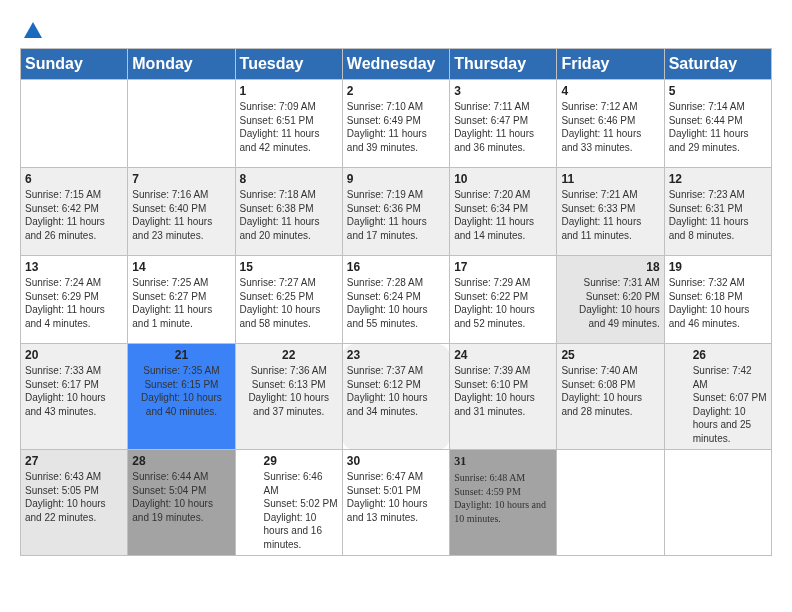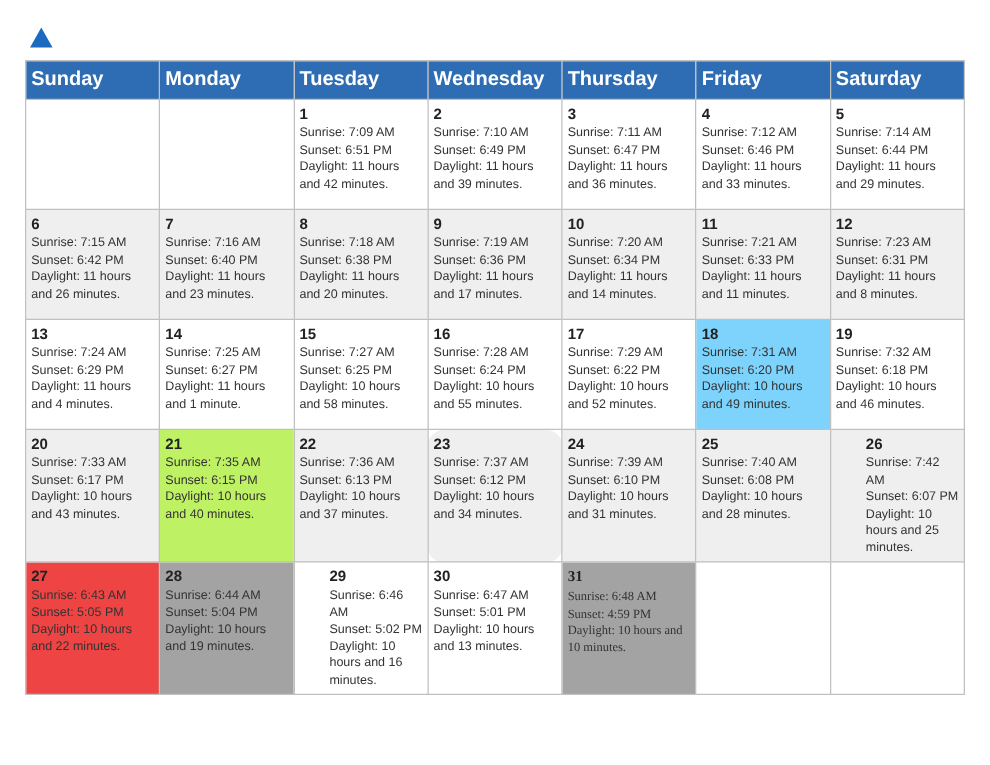--- a/index.html
+++ b/index.html
@@ -180,39 +180,39 @@
           <div class="day-info">Sunrise: 7:27 AM<br>Sunset: 6:25 PM<br>Daylight: 10 hours and 58 minutes.</div>
         </td>
         <td style="background: rgb(255, 255, 255);">
           <div class="day-number">16</div>
           <div class="day-info">Sunrise: 7:28 AM<br>Sunset: 6:24 PM<br>Daylight: 10 hours and 55 minutes.</div>
         </td>
         <td style="background: rgb(255, 255, 255);">
           <div class="day-number">17</div>
           <div class="day-info">Sunrise: 7:29 AM<br>Sunset: 6:22 PM<br>Daylight: 10 hours and 52 minutes.</div>
         </td>
-        <td style="background: #7dd3fc;">
+        <td style="background: #e5e5e5; text-align: right;">
           <div class="day-number">18</div>
           <div class="day-info">Sunrise: 7:31 AM<br>Sunset: 6:20 PM<br>Daylight: 10 hours and 49 minutes.</div>
         </td>
         <td style="background: rgb(255, 255, 255);">
           <div class="day-number">19</div>
           <div class="day-info">Sunrise: 7:32 AM<br>Sunset: 6:18 PM<br>Daylight: 10 hours and 46 minutes.</div>
         </td>
       </tr>
       <tr>
         <td style="background: rgb(239, 239, 239);">
           <div class="day-number">20</div>
           <div class="day-info">Sunrise: 7:33 AM<br>Sunset: 6:17 PM<br>Daylight: 10 hours and 43 minutes.</div>
         </td>
-        <td style="background: #bef264;">
+        <td style="background: #3b82f6; text-align: center;">
           <div class="day-number">21</div>
           <div class="day-info">Sunrise: 7:35 AM<br>Sunset: 6:15 PM<br>Daylight: 10 hours and 40 minutes.</div>
         </td>
-        <td style="background: rgb(239, 239, 239);">
+        <td style="background: rgb(239, 239, 239); text-align: center;">
           <div class="day-number">22</div>
           <div class="day-info">Sunrise: 7:36 AM<br>Sunset: 6:13 PM<br>Daylight: 10 hours and 37 minutes.</div>
         </td>
         <td style="background: rgb(239, 239, 239); border-radius: 13px;">
           <div class="day-number">23</div>
           <div class="day-info">Sunrise: 7:37 AM<br>Sunset: 6:12 PM<br>Daylight: 10 hours and 34 minutes.</div>
         </td>
         <td style="background: rgb(239, 239, 239); margin-top: 12px;">
           <div class="day-number">24</div>
           <div class="day-info">Sunrise: 7:39 AM<br>Sunset: 6:10 PM<br>Daylight: 10 hours and 31 minutes.</div>
@@ -220,21 +220,21 @@
         <td style="background: rgb(239, 239, 239);">
           <div class="day-number">25</div>
           <div class="day-info">Sunrise: 7:40 AM<br>Sunset: 6:08 PM<br>Daylight: 10 hours and 28 minutes.</div>
         </td>
         <td style="background: rgb(239, 239, 239); padding-left: 28px;">
           <div class="day-number">26</div>
           <div class="day-info">Sunrise: 7:42 AM<br>Sunset: 6:07 PM<br>Daylight: 10 hours and 25 minutes.</div>
         </td>
       </tr>
       <tr>
-        <td style="background: #ef4444;">
+        <td style="background: #e5e5e5;">
           <div class="day-number">27</div>
           <div class="day-info">Sunrise: 6:43 AM<br>Sunset: 5:05 PM<br>Daylight: 10 hours and 22 minutes.</div>
         </td>
         <td style="background: #a3a3a3;">
           <div class="day-number">28</div>
           <div class="day-info">Sunrise: 6:44 AM<br>Sunset: 5:04 PM<br>Daylight: 10 hours and 19 minutes.</div>
         </td>
         <td style="background: rgb(255, 255, 255); padding-left: 28px;">
           <div class="day-number">29</div>
           <div class="day-info">Sunrise: 6:46 AM<br>Sunset: 5:02 PM<br>Daylight: 10 hours and 16 minutes.</div>

